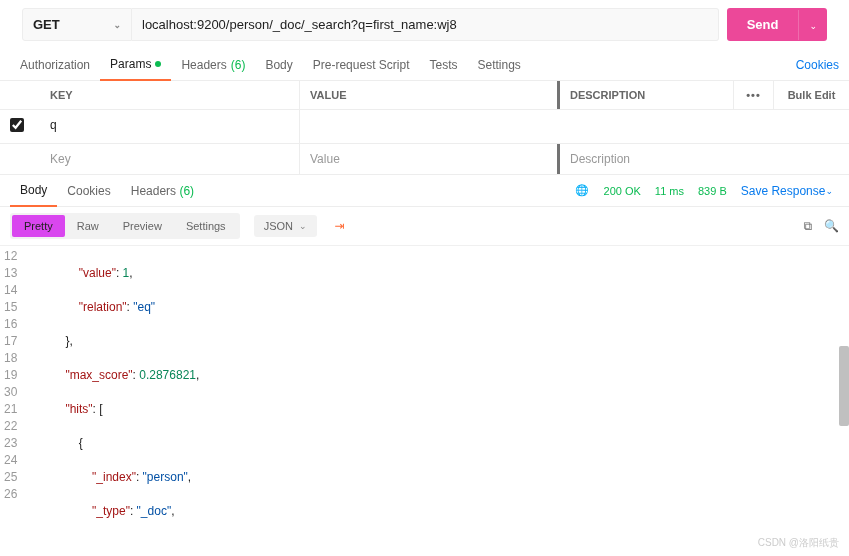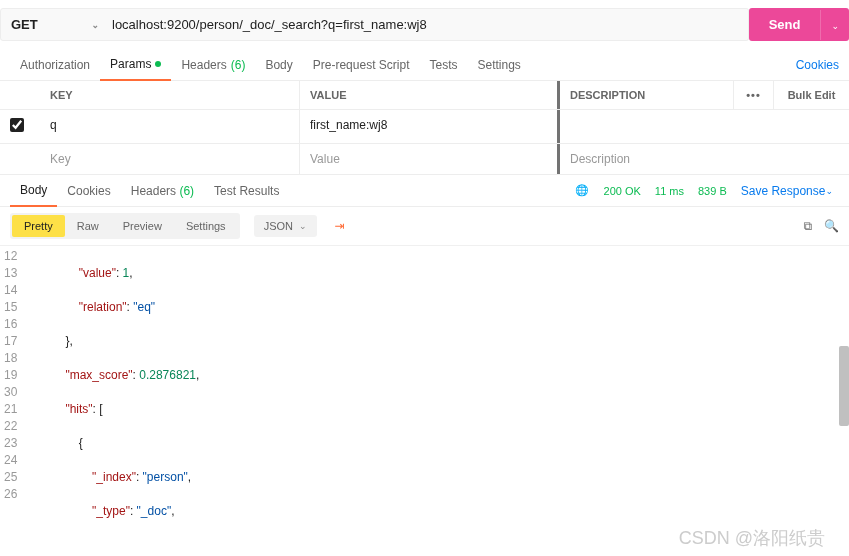--- a/index.html
+++ b/index.html
@@ -1,18 +1,18 @@
 <!DOCTYPE html>
 <html><head>
 <meta charset="utf-8">
 <style>
 * { box-sizing: border-box; margin: 0; padding: 0; font-family: -apple-system, BlinkMacSystemFont, "Segoe UI", Arial, sans-serif; }
 body { background: #fff; width: 849px; height: 556px; overflow: hidden; font-size: 12px; color: #212121; }
 
-.top-bar { display: flex; gap: 0; padding: 8px 0; align-items: stretch; }
+.top-bar { display: flex; gap: 8px; padding: 8px 22px; align-items: stretch; }
 .method-select { width: 110px; border: 1px solid #ededed; background: #f9f9f9; border-radius: 3px 0 0 3px; display: flex; align-items: center; padding: 0 10px; font-size: 13px; font-weight: 600; color: #212121; justify-content: space-between; }
 .url-input { flex: 1; border: 1px solid #ededed; border-left: none; background: #f9f9f9; border-radius: 0 3px 3px 0; padding: 8px 10px; font-size: 13px; color: #212121; margin-left: -8px; }
 .send-btn { background: #ec4899; color: #fff; border-radius: 3px; display: flex; align-items: center; }
 .send-main { padding: 8px 20px; font-size: 13px; font-weight: 600; cursor: pointer; }
 .send-arrow { padding: 8px 10px; border-left: 1px solid rgba(255,255,255,0.2); cursor: pointer; }
 
 .req-tabs { display: flex; border-bottom: 1px solid #ededed; padding: 0 10px; align-items: center; }
 .req-tab { padding: 8px 10px; font-size: 12px; color: #666; cursor: pointer; display: flex; align-items: center; gap: 4px; }
 .req-tab.active { color: #212121; border-bottom: 2px solid #ff6c37; margin-bottom: -1px; }
 .dot { width: 6px; height: 6px; border-radius: 50%; background: #0cbb52; }
@@ -38,38 +38,38 @@
 .resp-tab.active { color: #212121; border-bottom: 2px solid #ff6c37; margin-bottom: -1px; }
 .resp-meta { margin-left: auto; display: flex; gap: 14px; align-items: center; font-size: 11px; padding-right: 6px; }
 .globe-icon { color: #666; }
 .status { color: #0cbb52; text-align: center; }
 .meta-val { color: #0cbb52; }
 .save-resp { color: #097bed; font-size: 12px; cursor: pointer; display: flex; align-items: center; gap: 0; }
 
 .view-bar { display: flex; align-items: center; padding: 6px 10px; gap: 4px; border-bottom: 1px solid #f0f0f0; }
 .view-seg { display: flex; background: #f2f2f2; border-radius: 3px; padding: 2px; }
 .view-btn { padding: 5px 12px; font-size: 11px; color: #666; cursor: pointer; border-radius: 2px; }
-.view-btn.active { background: #fde047; color: #212121; }
+.view-btn.active { background: #d946ef; color: #212121; }
 .lang-sel { margin-left: 10px; display: flex; align-items: center; gap: 6px; padding: 5px 10px; background: #f2f2f2; border-radius: 3px; font-size: 11px; color: #666; cursor: pointer; }
 .wrap-btn { margin-left: 6px; padding: 5px 8px; color: #ff6c37; cursor: pointer; }
 .view-right { margin-left: auto; display: flex; gap: 12px; color: #666; }
 .view-right span { cursor: pointer; }
 
 .code-area { display: flex; height: 290px; overflow: auto; font-family: Consolas, Monaco, monospace; font-size: 12px; position: relative; }
 .gutter { text-align: right; color: #999; padding: 2px 8px 2px 4px; user-select: none; flex-shrink: 0; }
 .gutter div { height: 17px; line-height: 17px; }
 .code { padding: 2px 0; line-height: 17px; white-space: pre; position: relative; flex: 1; }
 .code div { height: 17px; }
 .kq { color: #a31515; } 
 .vs { color: #0451a5; } 
 .vn { color: #098658; } 
 .punc { color: #212121; }
 .scroll-thumb { position: absolute; right: 0; top: 100px; width: 10px; height: 80px; background: #c0c0c0; border-radius: 2px; }
 
-.watermark { position: absolute; bottom: 6px; right: 24px; font-size: 18px; color: #ccc; pointer-events: none; }
+.watermark { position: absolute; bottom: 6px; right: 10px; font-size: 10px; color: #ccc; pointer-events: none; }
 .chevron { font-size: 9px; color: #888; }
 </style>
 </head>
 <body>
 
 <div class="top-bar">
   <div class="method-select">
     <span>GET</span>
     <span class="chevron">⌄</span>
   </div>
@@ -102,36 +102,34 @@
     <div class="cb-col"></div>
     <div class="key-col">KEY</div>
     <div class="val-col">VALUE</div>
     <div class="desc-col">DESCRIPTION</div>
     <div class="ops-col">•••</div>
     <div class="bulk-col">Bulk Edit</div>
   </div>
   <div class="pt-row">
     <div class="cb-col"><input type="checkbox" checked="" style=""></div>
     <div class="key-col">q</div>
-    <div class="val-col">first_name:wj8</div>
     <div class="desc-col" style="flex:1;border-right:none"></div>
   </div>
   <div class="pt-row placeholder">
     <div class="cb-col"></div>
     <div class="key-col">Key</div>
     <div class="val-col">Value</div>
     <div class="desc-col" style="flex:1;border-right:none">Description</div>
   </div>
 </div>
 
 <div class="resp-tabs">
   <div class="resp-tab active">Body</div>
   <div class="resp-tab">Cookies</div>
   <div class="resp-tab"><span>Headers</span> <span class="badge-count">(6)</span></div>
-  <div class="resp-tab">Test Results</div>
   <div class="resp-meta">
     <span class="globe-icon">🌐</span>
     <span class="status">200 OK</span>
     <span class="meta-val">11 ms</span>
     <span class="meta-val">839 B</span>
     <span class="save-resp">
         <span>Save Response</span> 
         <span class="chevron" style="color:#097bed">⌄</span>
       </span>
   </div>

